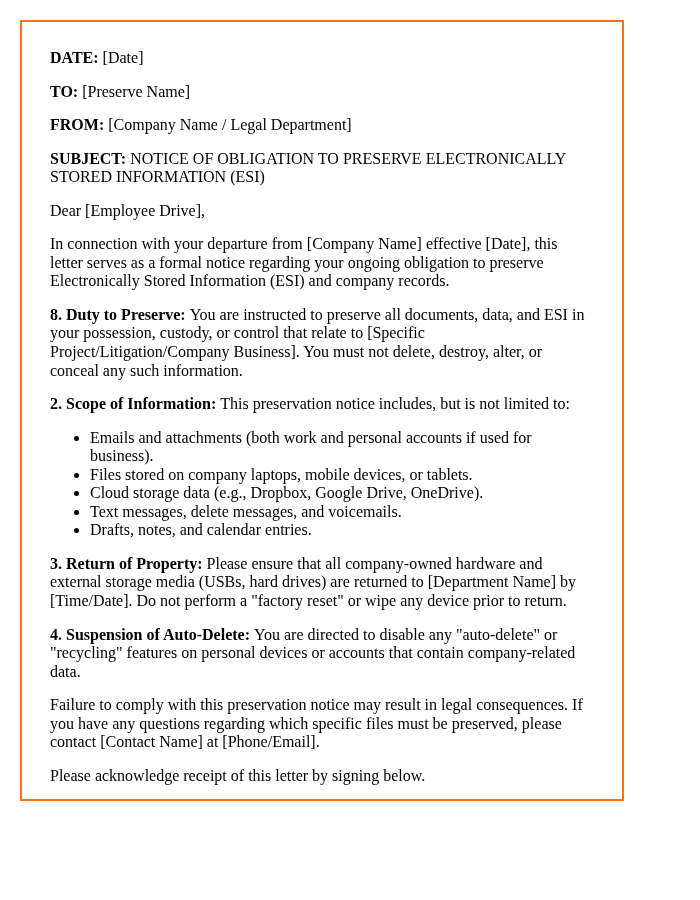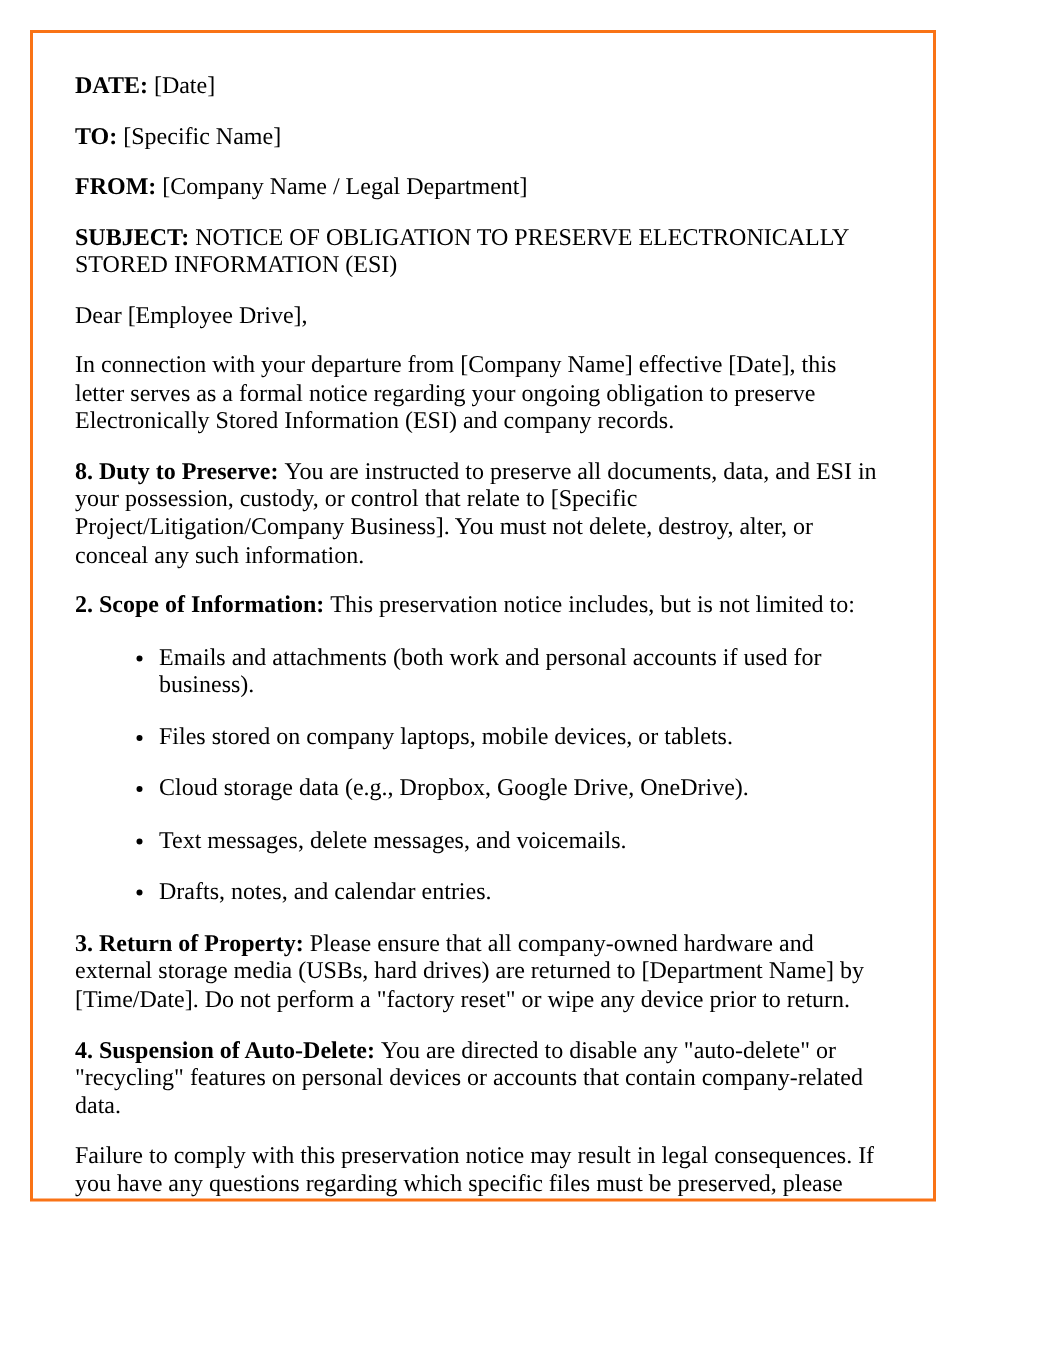--- a/index.html
+++ b/index.html
@@ -32,34 +32,34 @@
   }
   .lbl {
     font-weight: bold;
     margin-right: 4px;
   }
   ul.scope-list {
     padding-left: 40px;
     list-style-type: disc;
   }
   ul.scope-list li {
-    margin: 16px;
+    margin: 0;
   }
   .sig-line {
     display: block;
   }
 </style>
 </head>
 <body>
 
 <div class="letter-page">
 
   <p><span class="lbl">DATE:</span><span>[Date]</span></p>
 
-  <p><span class="lbl">TO:</span><span>[Specific Name]</span></p>
+  <p><span class="lbl">TO:</span><span>[Preserve Name]</span></p>
 
   <p><span class="lbl">FROM:</span><span>[Company Name / Legal Department]</span></p>
 
   <p><span class="lbl">SUBJECT:</span><span>NOTICE OF OBLIGATION TO PRESERVE ELECTRONICALLY STORED INFORMATION (ESI)</span></p>
 
   <p>Dear [Employee Drive],</p>
 
   <p>In connection with your departure from [Company Name] effective [Date], this letter serves as a formal notice regarding your ongoing obligation to preserve Electronically Stored Information (ESI) and company records.</p>
 
   <p><span class="lbl">8. Duty to Preserve:</span><span>You are instructed to preserve all documents, data, and ESI in your possession, custody, or control that relate to [Specific Project/Litigation/Company Business]. You must not delete, destroy, alter, or conceal any such information.</span></p>

